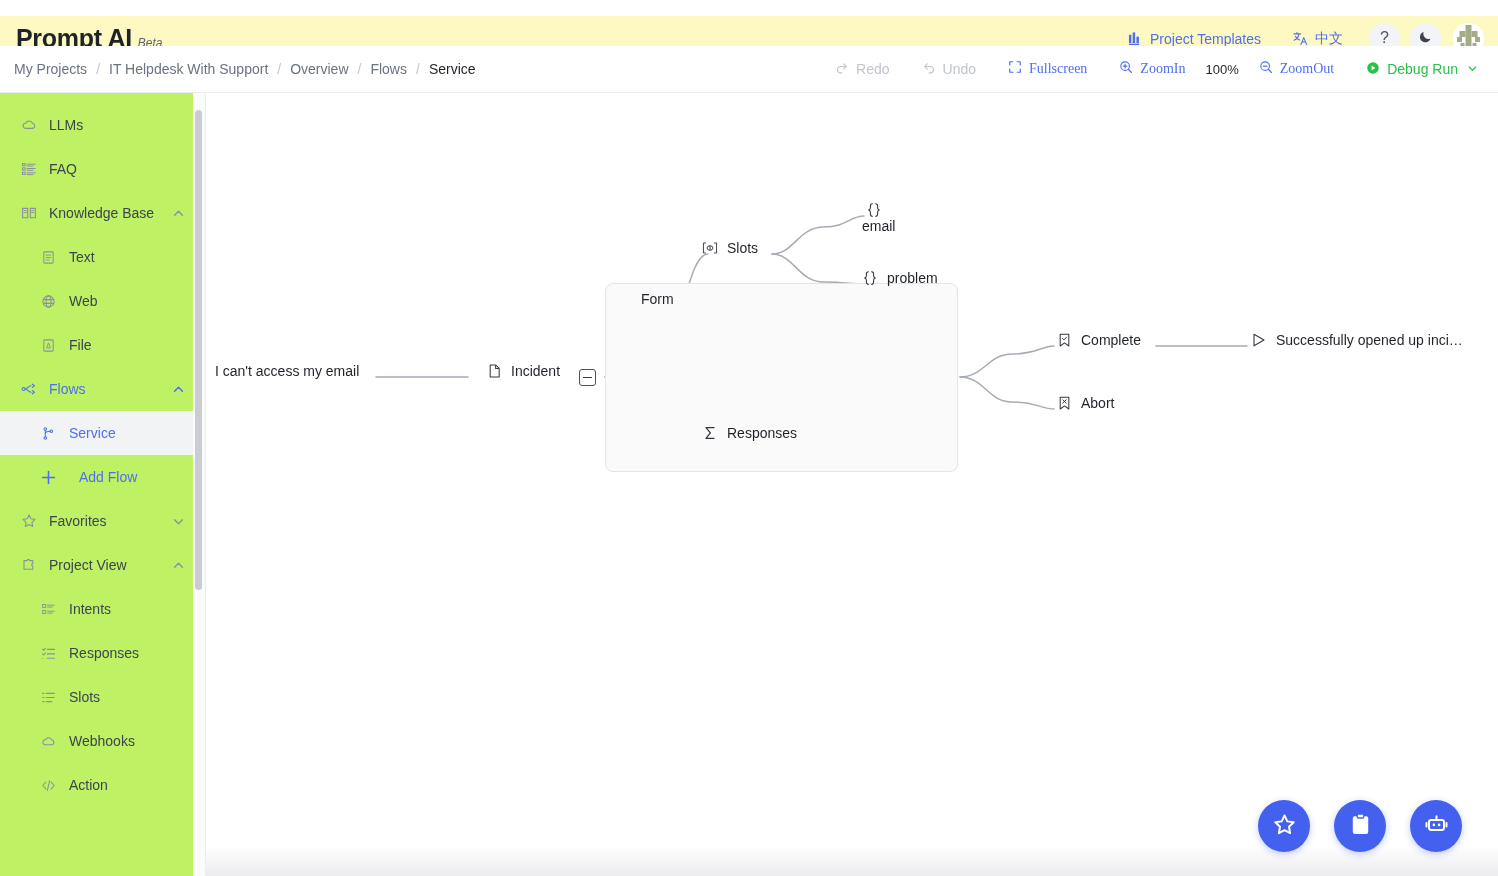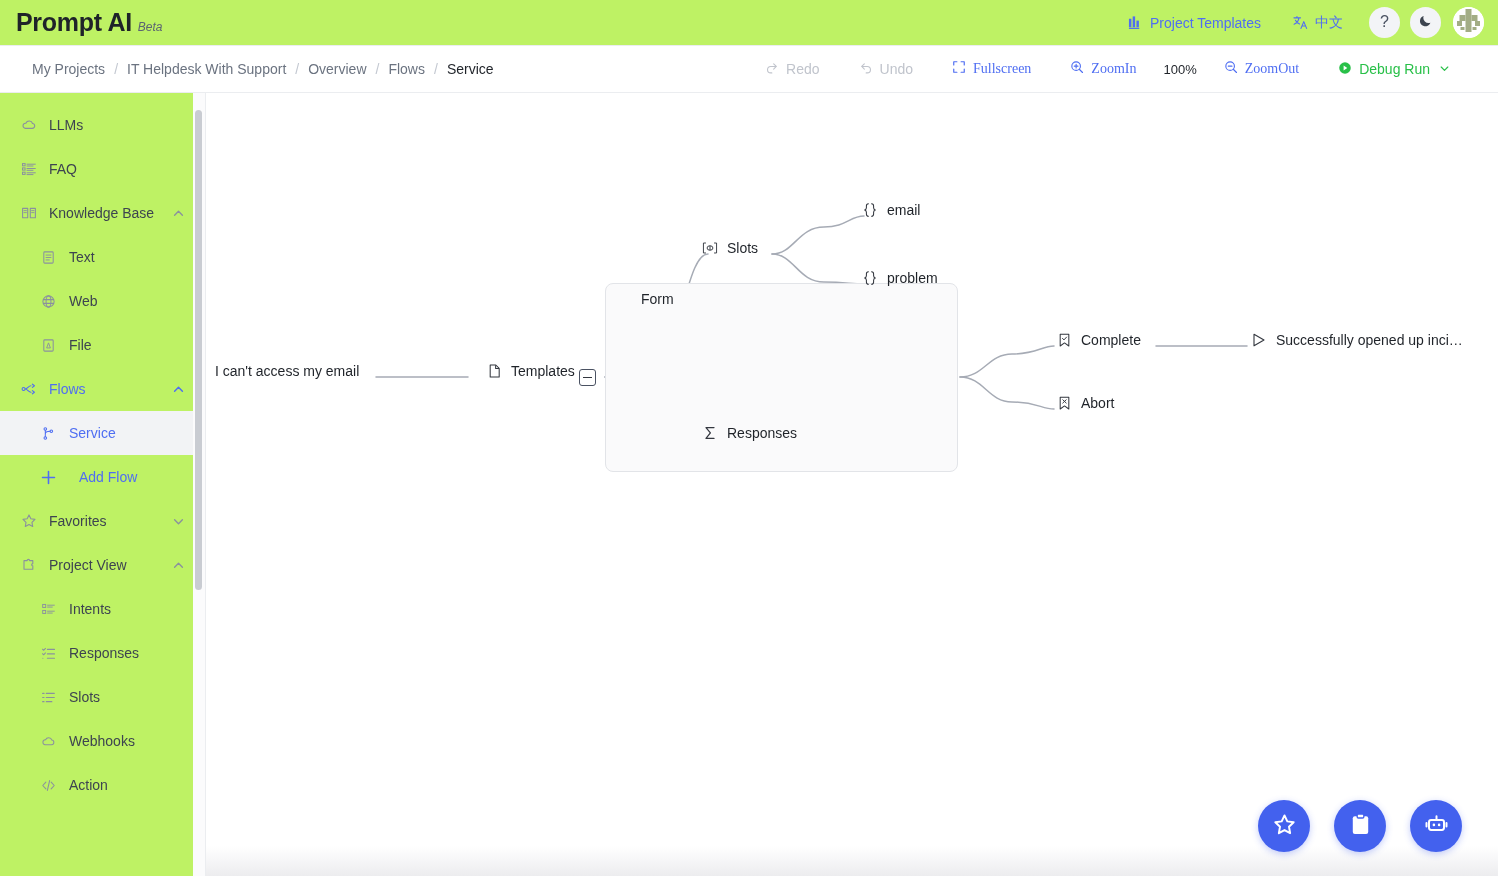--- a/index.html
+++ b/index.html
@@ -6,23 +6,23 @@
   html, body {
     width: 1498px; height: 876px;
     font-family: "Liberation Sans", sans-serif;
     background: #ffffff;
     overflow: hidden;
     -webkit-font-smoothing: antialiased;
   }
 
   
   #app-header {
-    position: absolute; top: 0; left: 0;
+    position: absolute; top: 16px; left: 0;
     width: 1498px; height: 46px;
-    background: #bef264;
+    background: #fef9c3;
     border-bottom: 1px solid #ebedf0;
     display: flex; align-items: center;
   }
   #brand-area { display: flex; align-items: baseline; padding-left: 16px; }
   #brand-title {
     font-size: 25px; font-weight: bold; color: #1f2329; letter-spacing: -0.3px;
   }
   #brand-beta {
     font-size: 12px; font-style: italic; color: #5b6472; margin-left: 6px;
   }
@@ -50,30 +50,29 @@
 
   
   #sub-toolbar {
     position: absolute; top: 46px; left: 0;
     width: 1498px; height: 47px;
     background: #ffffff;
     border-bottom: 1px solid #ebedf0;
     display: flex; align-items: center;
   }
   #breadcrumb {
-    display: flex; align-items: center; padding-left: 32px; font-size: 14px;
+    display: flex; align-items: center; padding-left: 14px; font-size: 14px;
   }
   .crumb { color: #6b7380; cursor: pointer; white-space: nowrap; }
   .crumb.active { color: #1f2329; font-weight: 500; cursor: default; }
   .crumb-sep { color: #c3c8d1; margin: 0 9px; }
 
   #toolbar-actions {
     margin-left: auto; display: flex; align-items: center;
-    padding-right: 32px;
-    gap: 7px;
+    padding-right: 4px;
   }
   .tb-item {
     display: flex; align-items: center; gap: 7px;
     font-size: 14px; padding: 0 16px; height: 30px; cursor: pointer;
     white-space: nowrap;
   }
   .tb-item.disabled { color: #c0c4cc; cursor: not-allowed; }
   .tb-item.blue { color: #4f6ef2; font-family: Liberation Serif, serif; }
   .tb-item.green { color: #28c048; }
   #zoom-level {
@@ -541,42 +540,42 @@
     <span>I can't access my email</span>
   </div>
 
   <div class="node" style="left:280px; top:270px;">
     <span class="node-ico">
       <svg width="15" height="16" viewBox="0 0 16 16">
         <path d="M3.4 1.6h6L13 5.2v9.2H3.4z" stroke="#33373f" stroke-width="1.1" fill="none" stroke-linejoin="round"></path>
         <path d="M9.2 1.8v3.6h3.6" stroke="#33373f" stroke-width="1.1" fill="none" stroke-linejoin="round"></path>
       </svg>
     </span>
-    <span>Templates</span>
+    <span>Incident</span>
   </div>
 
   <div id="collapse-btn">
     <span id="collapse-bar"></span>
   </div>
 
   <div id="form-group-box"></div>
   <div id="form-group-label">Form</div>
 
   <div class="node" style="left:496px; top:147px;">
     <span class="node-ico">
       <svg width="16" height="14" viewBox="0 0 18 14">
         <path d="M4 1.4H1.6v11.2H4M14 1.4h2.4v11.2H14" stroke="#33373f" stroke-width="1.05" fill="none" stroke-linecap="round"></path>
         <ellipse cx="9" cy="7" rx="3.3" ry="2.5" stroke="#33373f" stroke-width="1.05" fill="none"></ellipse>
         <path d="M9 4.5v5" stroke="#33373f" stroke-width="1.05"></path>
       </svg>
     </span>
     <span>Slots</span>
   </div>
 
-  <div class="node" style="left:656px; top:109px;">
+  <div class="node" style="left:656px; top:109px;flex-direction:column;">
     <span class="node-ico">
       <svg width="14" height="16" viewBox="0 0 14 16">
         <path d="M5.4 1.8c-1.6 0-2 .8-2 2.3v1.6c0 1.2-.6 1.9-1.7 2.3 1.1.4 1.7 1.1 1.7 2.3v1.6c0 1.5.4 2.3 2 2.3" stroke="#33373f" stroke-width="1.05" fill="none" stroke-linecap="round" stroke-linejoin="round"></path>
         <path d="M8.6 1.8c1.6 0 2 .8 2 2.3v1.6c0 1.2.6 1.9 1.7 2.3-1.1.4-1.7 1.1-1.7 2.3v1.6c0 1.5-.4 2.3-2 2.3" stroke="#33373f" stroke-width="1.05" fill="none" stroke-linecap="round" stroke-linejoin="round"></path>
       </svg>
     </span>
     <span>email</span>
   </div>
 
   <div class="node" style="left:656px; top:177px;">

